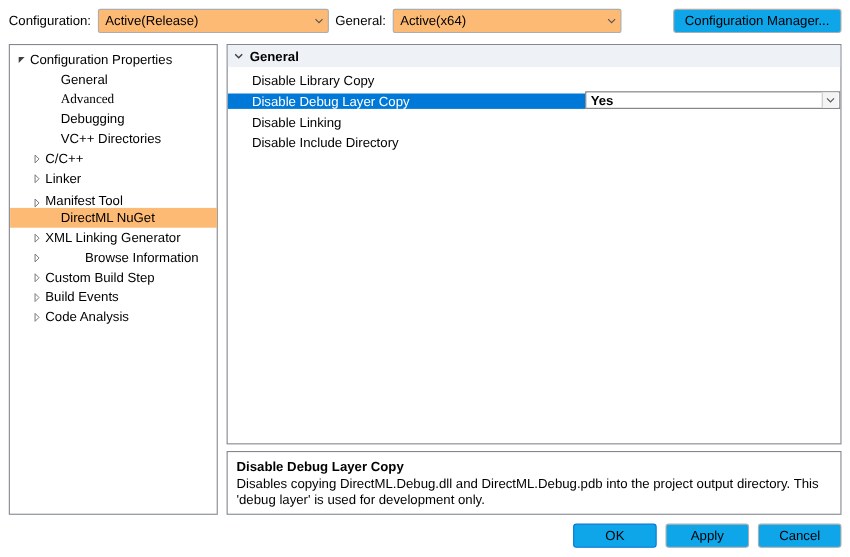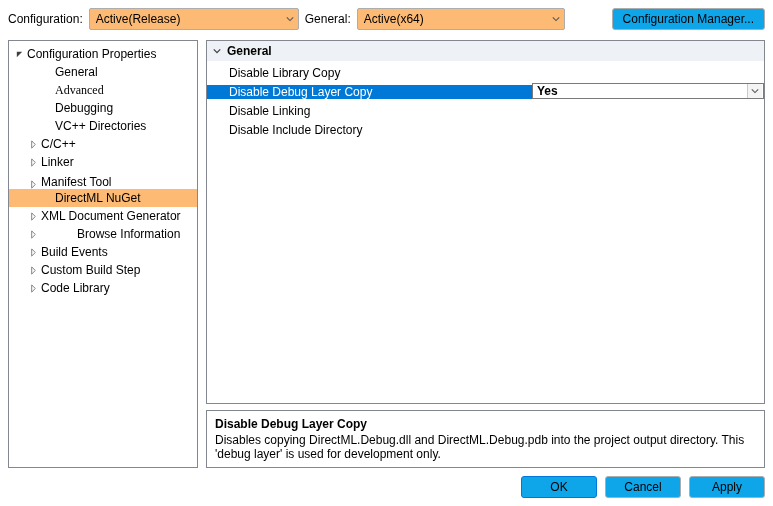--- a/index.html
+++ b/index.html
@@ -242,53 +242,53 @@
           <div class="tree-row selected" style="padding-left: 32px;">
             <span class="tree-exp"></span>
             <span>DirectML NuGet</span>
           </div>
           <div class="tree-row" style="padding-left: 18px;">
             <span class="tree-exp">
               <svg class="tri" viewBox="0 0 10 10">
                 <path d="M3 1 L7 5 L3 9 Z" fill="none" stroke="#777" stroke-width="1"></path>
               </svg>
             </span>
-            <span>XML Document Generator</span>
+            <span>XML Linking Generator</span>
           </div>
           <div class="tree-row" style="padding-left: 18px; gap: 36px;">
             <span class="tree-exp">
               <svg class="tri" viewBox="0 0 10 10">
                 <path d="M3 1 L7 5 L3 9 Z" fill="none" stroke="#777" stroke-width="1"></path>
               </svg>
             </span>
             <span>Browse Information</span>
           </div>
           <div class="tree-row" style="padding-left: 18px;">
             <span class="tree-exp">
               <svg class="tri" viewBox="0 0 10 10">
                 <path d="M3 1 L7 5 L3 9 Z" fill="none" stroke="#777" stroke-width="1"></path>
               </svg>
             </span>
+            <span>Custom Build Step</span>
+          </div>
+          <div class="tree-row" style="padding-left: 18px;">
+            <span class="tree-exp">
+              <svg class="tri" viewBox="0 0 10 10">
+                <path d="M3 1 L7 5 L3 9 Z" fill="none" stroke="#777" stroke-width="1"></path>
+              </svg>
+            </span>
             <span>Build Events</span>
           </div>
           <div class="tree-row" style="padding-left: 18px;">
             <span class="tree-exp">
               <svg class="tri" viewBox="0 0 10 10">
                 <path d="M3 1 L7 5 L3 9 Z" fill="none" stroke="#777" stroke-width="1"></path>
               </svg>
             </span>
-            <span>Custom Build Step</span>
-          </div>
-          <div class="tree-row" style="padding-left: 18px;">
-            <span class="tree-exp">
-              <svg class="tri" viewBox="0 0 10 10">
-                <path d="M3 1 L7 5 L3 9 Z" fill="none" stroke="#777" stroke-width="1"></path>
-              </svg>
-            </span>
-            <span>Code Library</span>
+            <span>Code Analysis</span>
           </div>
         </div>
     </div>
   </div>
 
   <div class="right-panel">
     <div class="grid">
       <div class="cat-header">
         <span>
           <svg class="chev-dn" viewBox="0 0 10 10">
@@ -323,15 +323,15 @@
 
     <div class="desc-box">
       <div class="title">Disable Debug Layer Copy</div>
       <div>Disables copying DirectML.Debug.dll and DirectML.Debug.pdb into the project output directory. This 'debug layer' is used for development only.</div>
     </div>
   </div>
 </div>
 
 <div class="button-row">
   <div class="btn default">OK</div>
+  <div class="btn">Apply</div>
   <div class="btn">Cancel</div>
-  <div class="btn">Apply</div>
 </div>
 
 </body></html>

